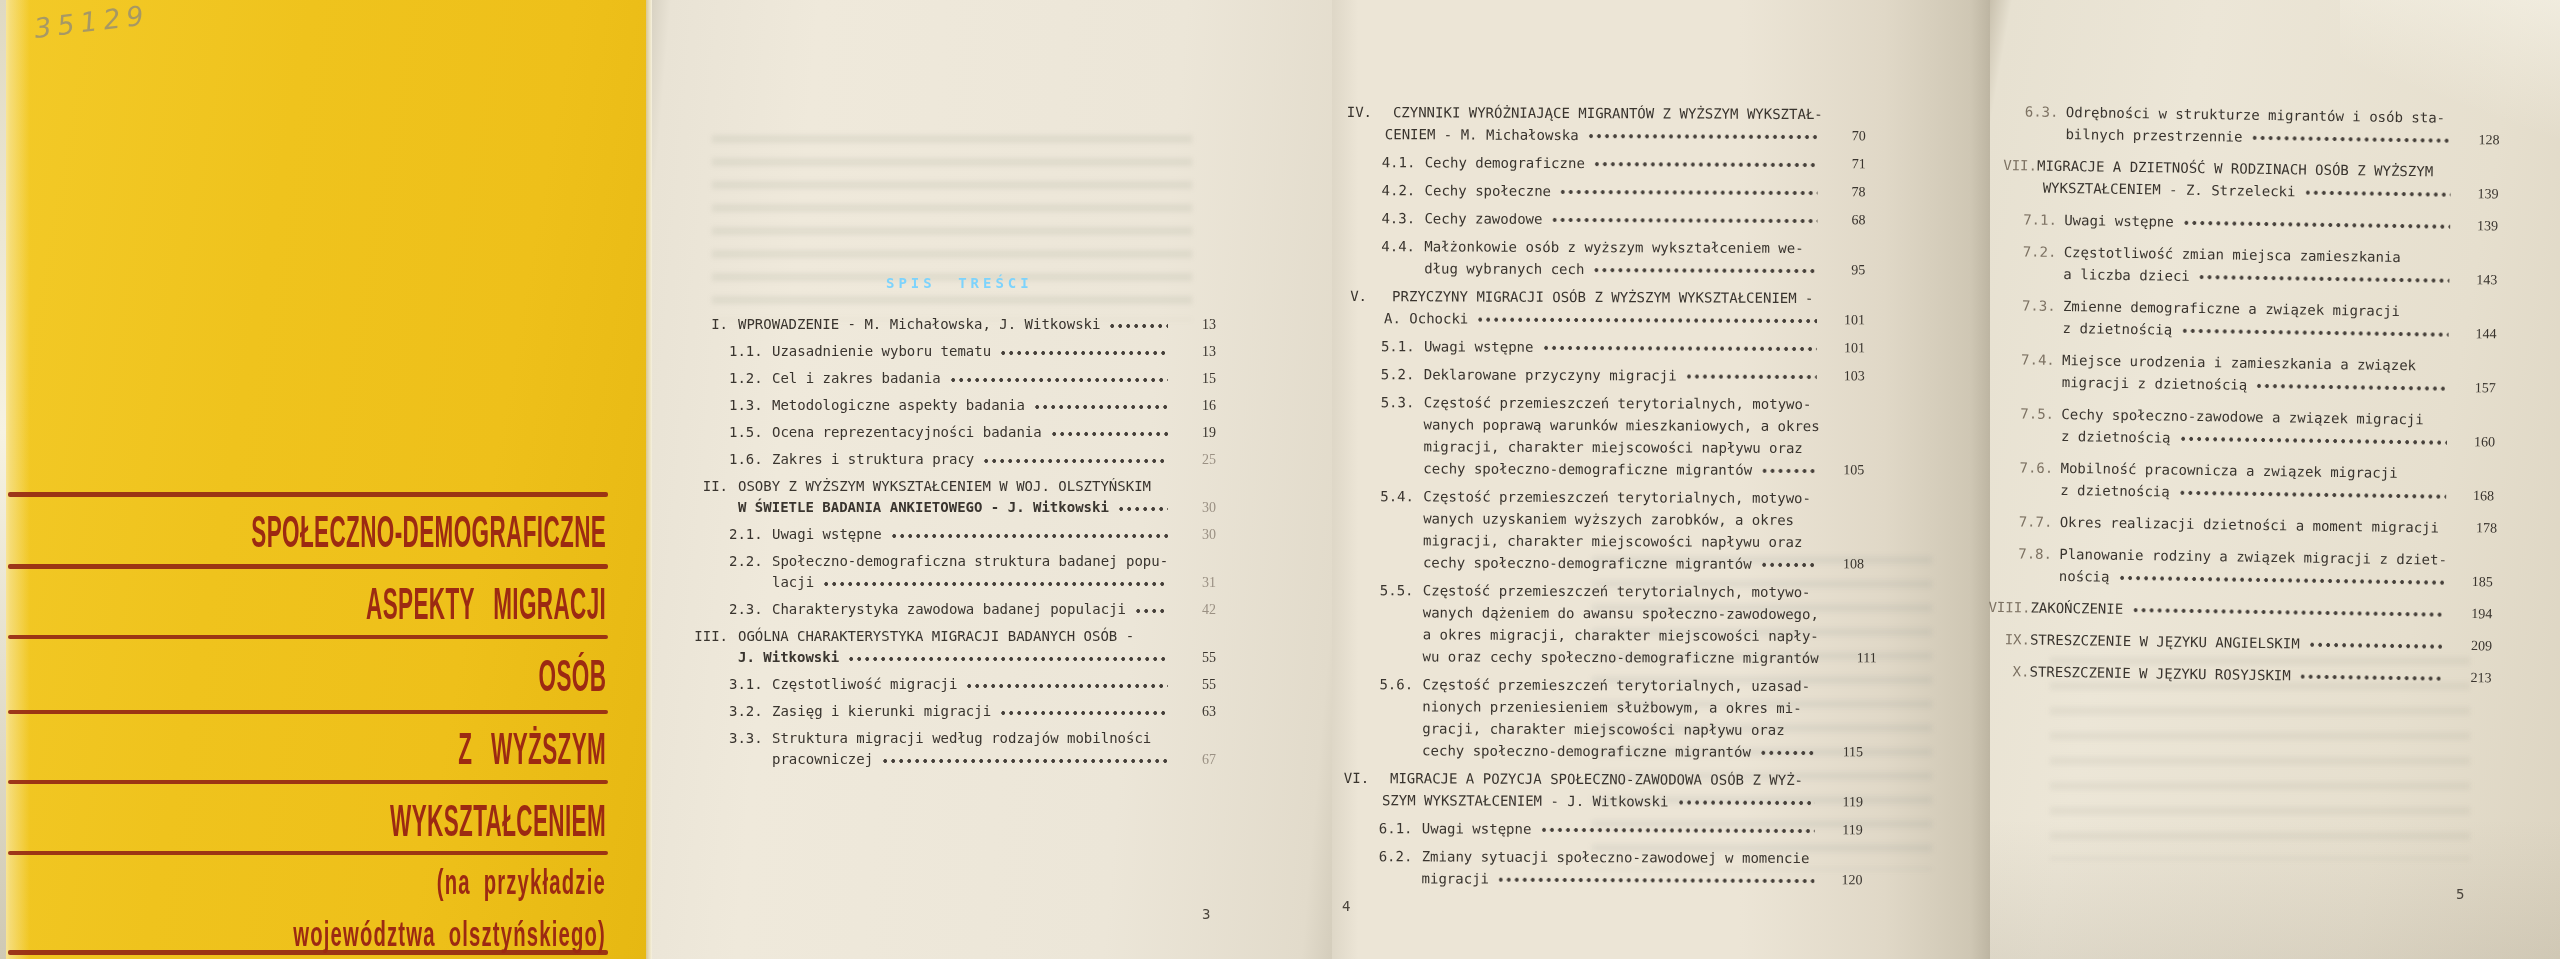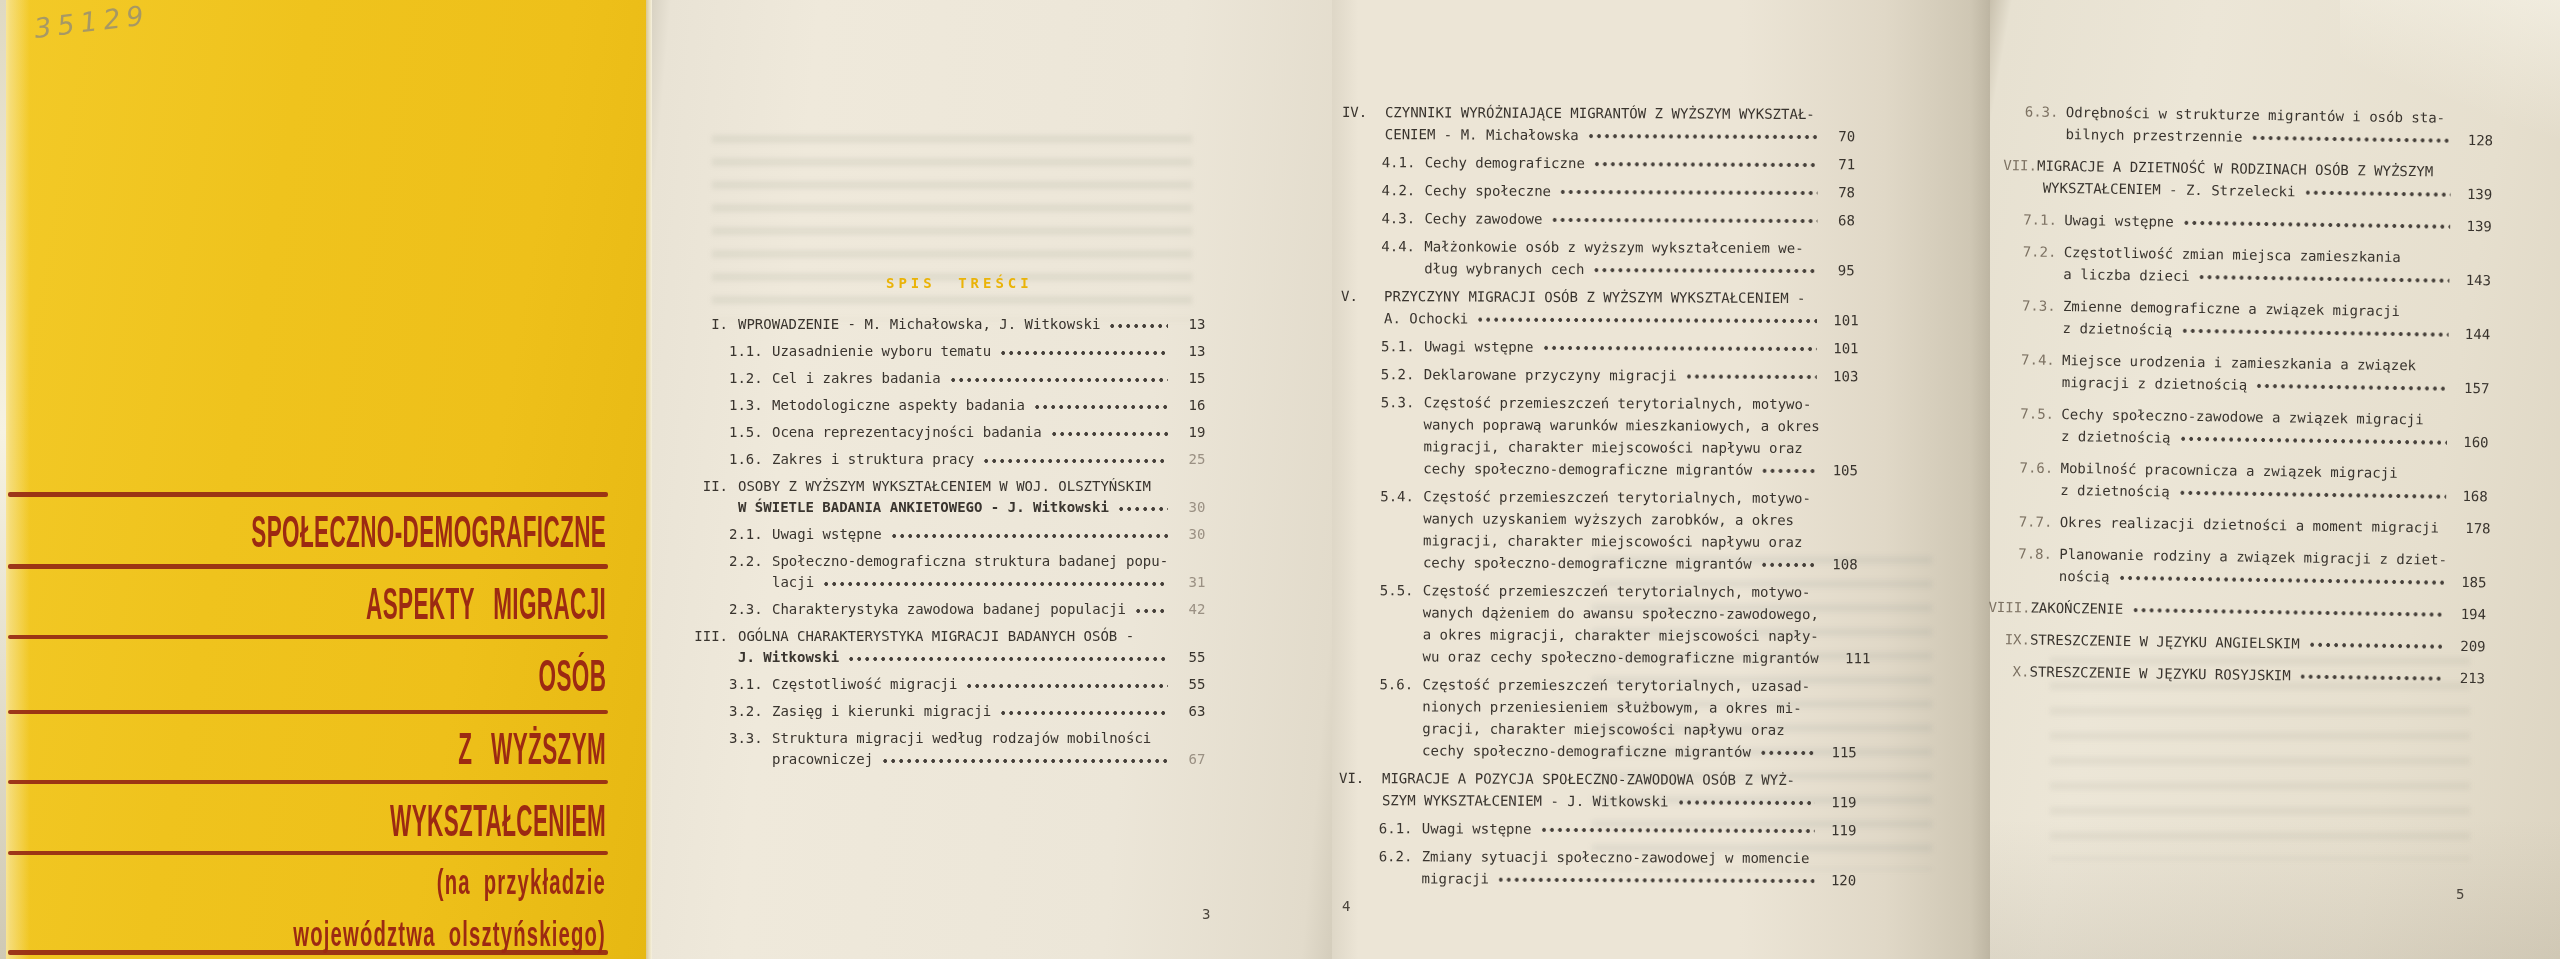--- a/index.html
+++ b/index.html
@@ -30,51 +30,51 @@
          background:linear-gradient(90deg,#ded7c7 0%,#ece5d6 4%,#ece5d6 62%,#e0d8c7 84%,#cfc7b4 97%,#bdb5a2 100%);}
   .pg5bg{left:1990px;width:570px;
          background:linear-gradient(100deg,#c8c0ad 0%,#e7e1d1 3%,#ece6d7 30%,#e6dfce 72%,#dcd4c1 100%);}
   .pg5bg .corner{position:absolute;right:0;top:0;width:220px;height:140px;
          background:linear-gradient(200deg,rgba(252,250,240,.5),rgba(252,250,240,0) 65%);}
   .pg5bg .bottomshade{position:absolute;left:0;bottom:0;width:100%;height:140px;
          background:linear-gradient(180deg,rgba(120,110,90,0) 0,rgba(120,110,90,.12) 100%);}
   .bleed{position:absolute;filter:blur(2.5px);pointer-events:none;}
   
   .toc{position:absolute;font-size:14px;color:#39342e;}
-  .toc .hdr{font-weight:bold;letter-spacing:4px;word-spacing:10px;color:#eab308;}
+  .toc .hdr{font-weight:bold;letter-spacing:4px;word-spacing:10px;color:#7dd3fc;}
   .p3{left:690px;top:273px;width:526px;line-height:21px;}
   .p3 .hdr{margin-left:196px;margin-bottom:20px;}
   .p4{left:1342px;top:96px;width:524px;line-height:22px;transform:rotate(.25deg);transform-origin:0 0;}
   .p5{left:1996px;top:100px;width:504px;line-height:22px;transform:rotate(.85deg);transform-origin:0 0;}
   .e{margin-bottom:6px;}
   .p4 .e{margin-bottom:6px;}
   .p5 .e{margin-bottom:10px;}
   .p3 .e.ch{margin-top:6px;}
   .p4 .e.ch{margin-top:5px;}
   .p5 .e.ch{margin-top:8px;}
   .row{display:flex;align-items:flex-start;}
   .lab{flex:none;white-space:pre;}
   .txt{white-space:pre;}
   .p3 .ch>.row>.lab{width:38px;text-align:right;margin-right:10px;}
   .p3 .sub>.row>.lab{margin-left:39px;width:43px;}
   .p3 .ch .cont{margin-left:48px;font-weight:bold;}
   .p3 .sub .cont{margin-left:82px;}
-  .p4 .ch>.row>.lab{width:35px;text-align:left;margin-right:8px;}
+  .p4 .ch>.row>.lab{width:35px;text-align:center;margin-right:16px;}
   .p4 .sub>.row>.lab{margin-left:40px;width:43px;}
   .p4 .ch .cont{margin-left:43px;}
   .p4 .sub .cont{margin-left:83px;}
   .p5 .ch>.row>.lab{width:42px;text-align:right;}
   .p5 .sub>.row>.lab{margin-left:29px;width:41px;}
   .p5 .ch .cont{margin-left:48px;}
   .p5 .sub .cont{margin-left:70px;}
   .p5 .lab{color:#7d7263;}
   .dots{flex:1 1 auto;height:15px;margin:3px 10px 0 10px;
         background:radial-gradient(circle at 2.2px 9px,#46403a 1.6px,rgba(0,0,0,0) 2.2px) left top/8px 15px repeat-x;}
   .dots.off{background:none;}
-  .pgn{flex:none;width:38px;text-align:center;white-space:pre;}
+  .pgn{flex:none;width:38px;text-align:right;white-space:pre;font-family:Liberation Serif, serif;}
   .pgn.faded{color:#9a9083;}
   .folio{position:absolute;font-size:14px;color:#4a443c;}
 </style>
 </head>
 <body>
 
 <div id="stage">
 
   <div class="cover">
     <div class="spine"></div>

